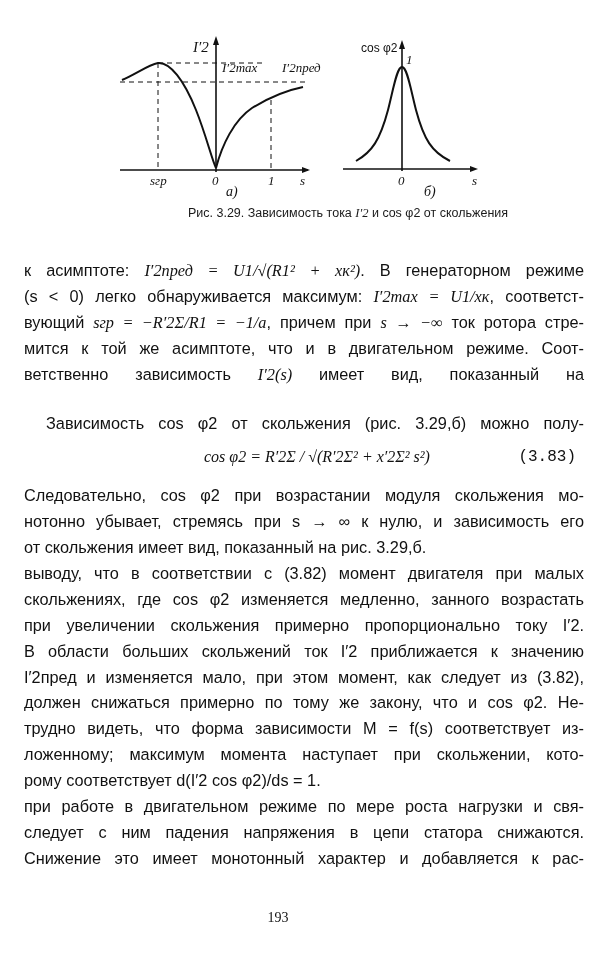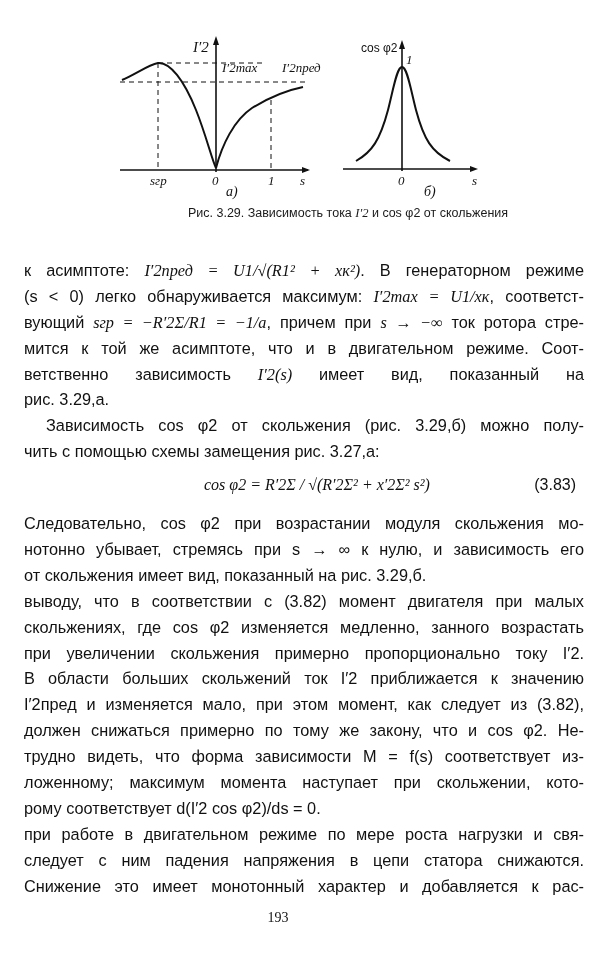--- a/index.html
+++ b/index.html
@@ -6,25 +6,25 @@
   body { width: 600px; height: 955px; position: relative; overflow: hidden;
          font-family: "Liberation Serif", "DejaVu Serif", serif; color: #111; }
   .fig { position: absolute; left: 0; top: 0; width: 600px; height: 200px; }
   .caption { position: absolute; top: 206px; left: 0; width: 600px; text-align: center;
              font-family: "Liberation Sans", "DejaVu Sans", sans-serif; font-size: 12.5px; color: #1a1a1a; margin-left: 48px; }
   .caption i { font-family: "Liberation Serif", serif; }
   .text { position: absolute; left: 24px; width: 560px; top: 258px;
           font-family: "Liberation Sans", "DejaVu Sans", sans-serif; font-size: 16.3px; line-height: 25.9px; }
   .line { display: block; white-space: nowrap; text-align: justify; text-align-last: justify; height: 25.9px; }
   .line.last { text-align-last: left; }
-  .indent { padding-left: 22px; }
+  .indent { padding-left: 22px; margin-top: 24px; }
   .math { font-family: "Liberation Serif", "DejaVu Serif", serif; font-style: italic; }
   .formula { display: block; position: relative; height: 46px; line-height: 40px; font-size: 16px; }
   .formula .f { position: absolute; left: 180px; top: 0; }
-  .formula .num { position: absolute; right: 8px; top: 0; font-family: Liberation Sans, sans-serif; margin-left: 9px; }
+  .formula .num { position: absolute; right: 8px; top: 0; font-family: Liberation Mono, monospace; margin-left: 9px; }
   .pagenum { position: absolute; top: 910px; left: 0; width: 556px; text-align: center;
              font-family: "Liberation Serif", serif; font-size: 14px; }
   .fl { font-family: "Liberation Serif", serif; font-style: italic; font-size: 13px; }
 </style>
 </head>
 <body>
 
 <svg class="fig" viewBox="0 0 600 200" width="600" height="200">
   <g stroke="#111" fill="none">
 
@@ -89,26 +89,24 @@
       <span class="math">sгр = −R′2Σ/R1 = −1/a</span><span>, причем при</span>
       <span class="math">s → −∞</span>
       <span>ток ротора стре-</span>
     </span>
     <span class="line">мится к той же асимптоте, что и в двигательном режиме. Соот-</span>
     <span class="line">
       <span>ветственно зависимость</span>
       <span class="math">I′2(s)</span>
       <span>имеет вид, показанный на</span>
     </span>
-    <span class="line last">рис. 3.29,а.</span>
   </div>
 
   <div>
     <span class="line indent">Зависимость cos φ2 от скольжения (рис. 3.29,б) можно полу-</span>
-    <span class="line last">чить с помощью схемы замещения рис. 3.27,а:</span>
   </div>
 
   <div class="formula">
     <span class="f math">cos φ2 = R′2Σ / √(R′2Σ² + x′2Σ² s²)</span>
     <span class="num">(3.83)</span>
   </div>
 
   <div>
     <span class="line">Следовательно, cos φ2 при возрастании модуля скольжения мо-</span>
     <span class="line">нотонно убывает, стремясь при s → ∞ к нулю, и зависимость его</span>
@@ -117,21 +115,21 @@
 
   <div>
     <span class="line">выводу, что в соответствии с (3.82) момент двигателя при малых</span>
     <span class="line">скольжениях, где cos φ2 изменяется медленно, занного возрастать</span>
     <span class="line">при увеличении скольжения примерно пропорционально току I′2.</span>
     <span class="line">В области больших скольжений ток I′2 приближается к значению</span>
     <span class="line">I′2пред и изменяется мало, при этом момент, как следует из (3.82),</span>
     <span class="line">должен снижаться примерно по тому же закону, что и cos φ2. Не-</span>
     <span class="line">трудно видеть, что форма зависимости M = f(s) соответствует из-</span>
     <span class="line">ложенному; максимум момента наступает при скольжении, кото-</span>
-    <span class="line last">рому соответствует d(I′2 cos φ2)/ds = 0.</span>
+    <span class="line last">рому соответствует d(I′2 cos φ2)/ds = 1.</span>
   </div>
 
   <div>
     <span class="line">при работе в двигательном режиме по мере роста нагрузки и свя-</span>
     <span class="line">следует с ним падения напряжения в цепи статора снижаются.</span>
     <span class="line">Снижение это имеет монотонный характер и добавляется к рас-</span>
   </div>
 </div>
 
 <div class="pagenum">193</div>

